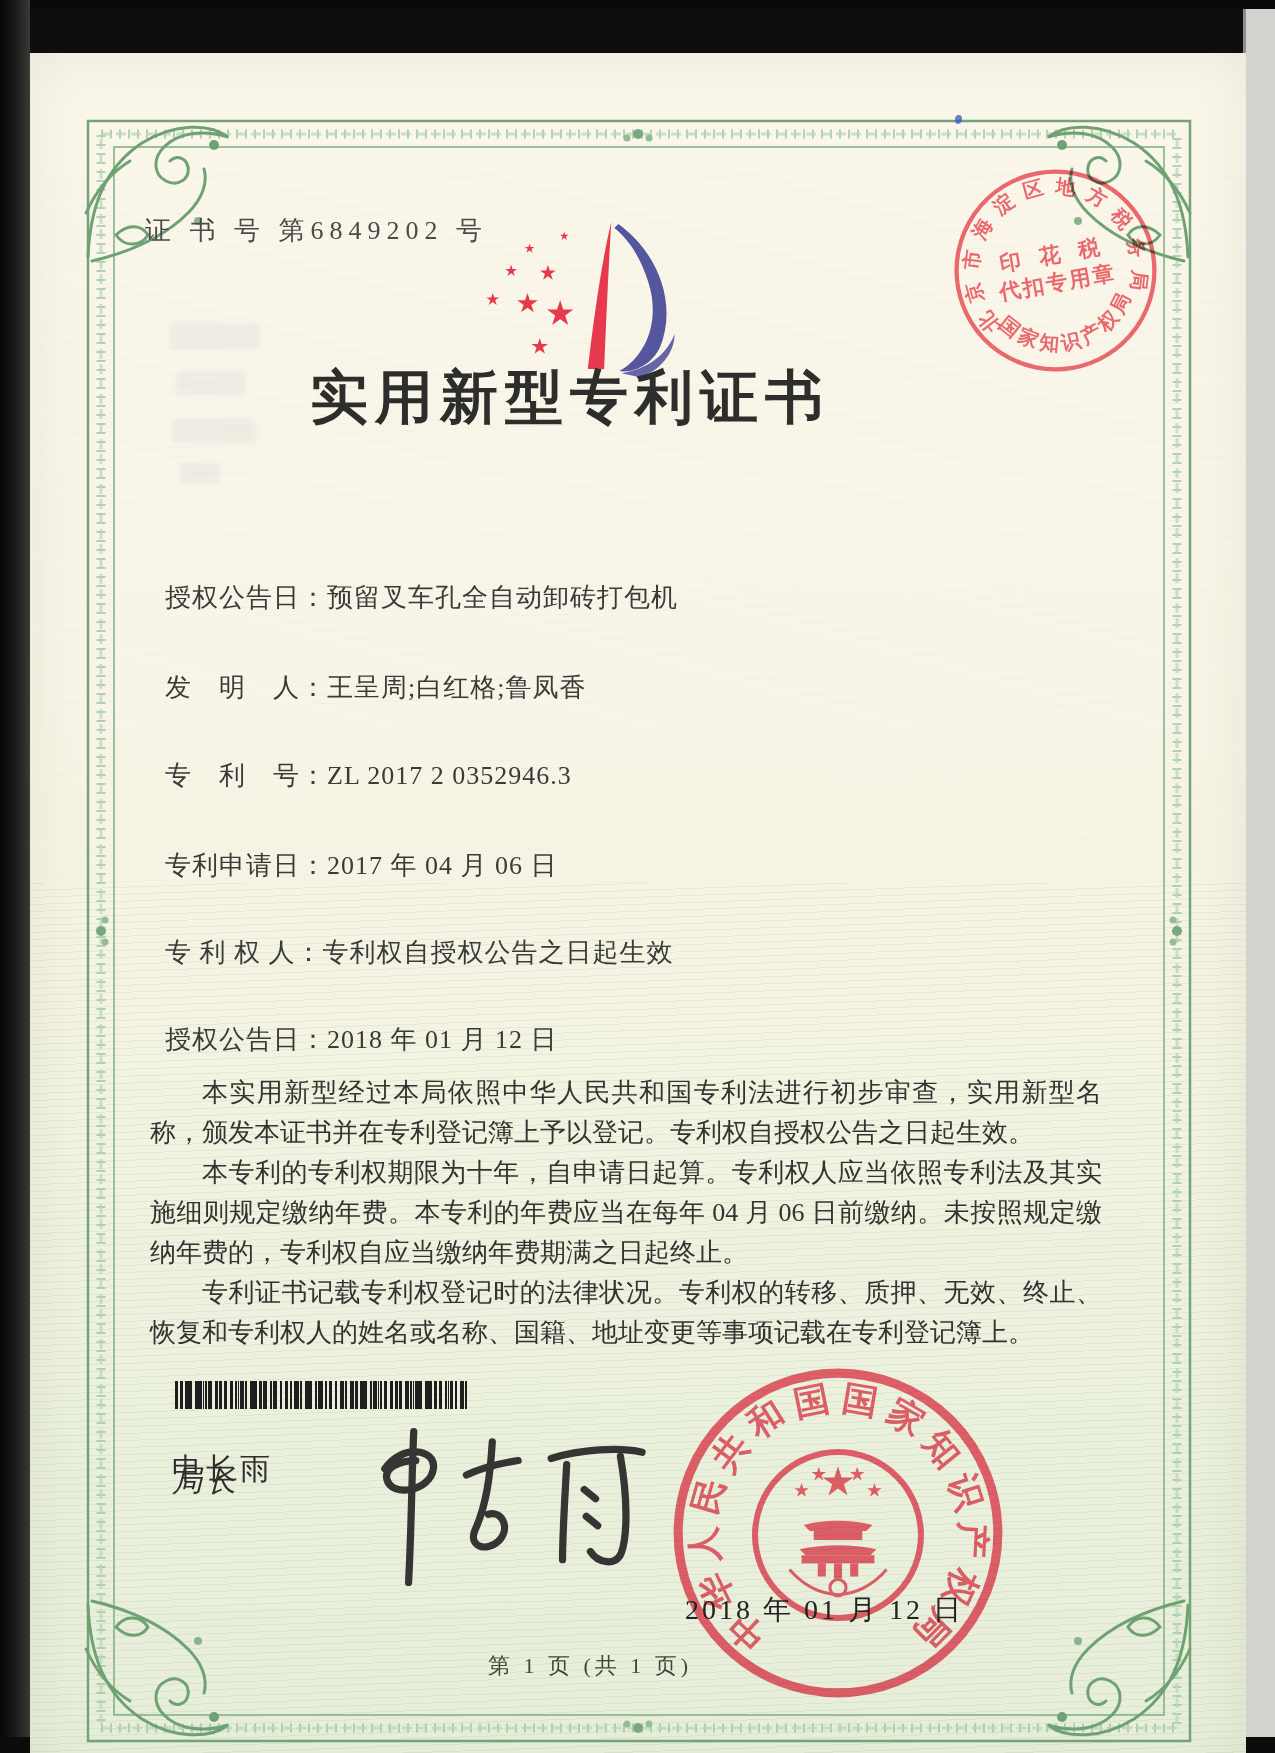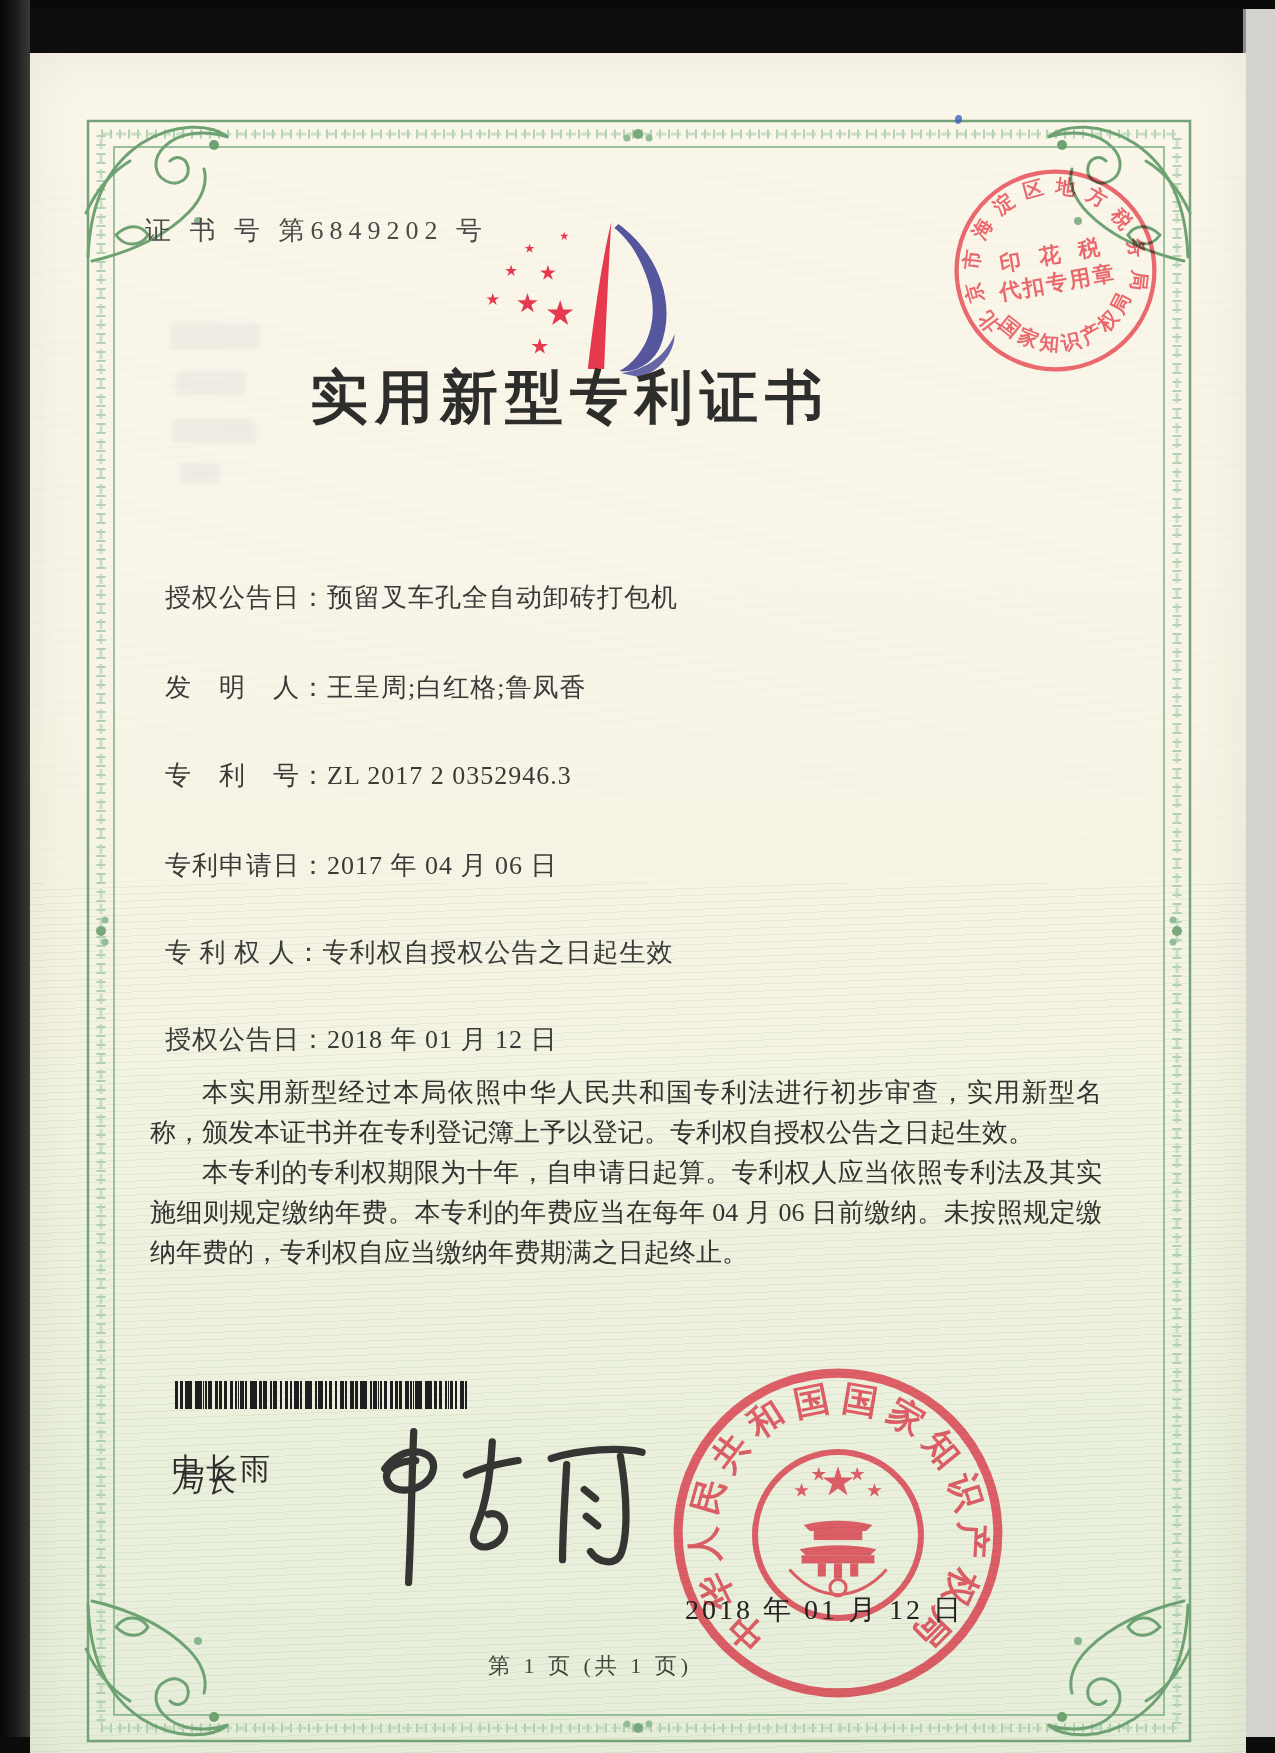--- a/index.html
+++ b/index.html
@@ -191,20 +191,21 @@
     <div class="frow r4">
       <span class="flabel">专 利 权 人：</span><span class="fvalue">专利权自授权公告之日起生效</span>
     </div>
     <div class="frow r5">
       <span class="flabel">授权公告日：</span><span class="fvalue">2018 年 01 月 12 日</span>
     </div>
 
     <div class="body-text">
       <p>本实用新型经过本局依照中华人民共和国专利法进行初步审查，实用新型名称，颁发本证书并在专利登记簿上予以登记。专利权自授权公告之日起生效。</p>
       <p>本专利的专利权期限为十年，自申请日起算。专利权人应当依照专利法及其实施细则规定缴纳年费。本专利的年费应当在每年 04 月 06 日前缴纳。未按照规定缴纳年费的，专利权自应当缴纳年费期满之日起终止。</p>
+      <p>专利证书记载专利权登记时的法律状况。专利权的转移、质押、无效、终止、恢复和专利权人的姓名或名称、国籍、地址变更等事项记载在专利登记簿上。</p>
     </div>
 
     <div class="barcode"></div>
 
     <div class="sig-title">局长</div>
     <div class="sig-name">申长雨</div>
 
     <svg class="signature-svg" viewBox="0 0 300 175">
       <g fill="none" stroke="#262626" stroke-width="7" stroke-linecap="round" stroke-linejoin="round" opacity="0.92">
         <path d="M52,16 C50,60 50,105 47,162"></path>

